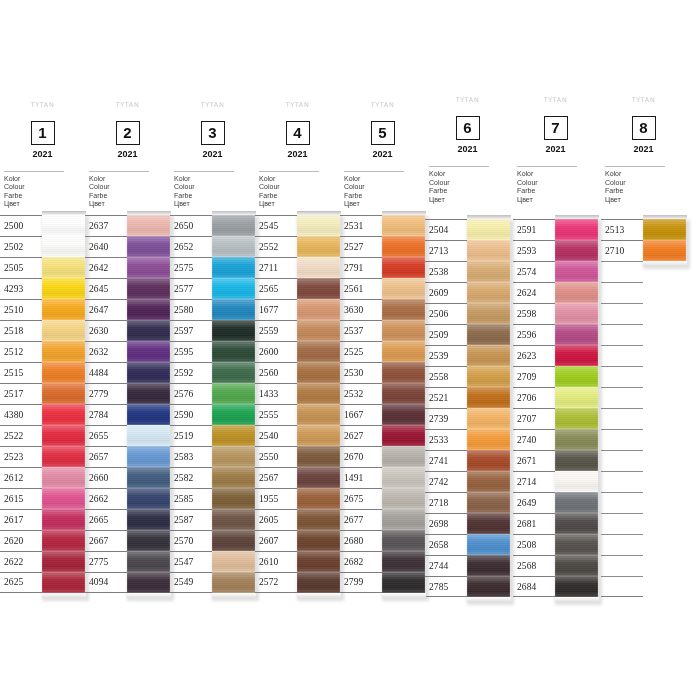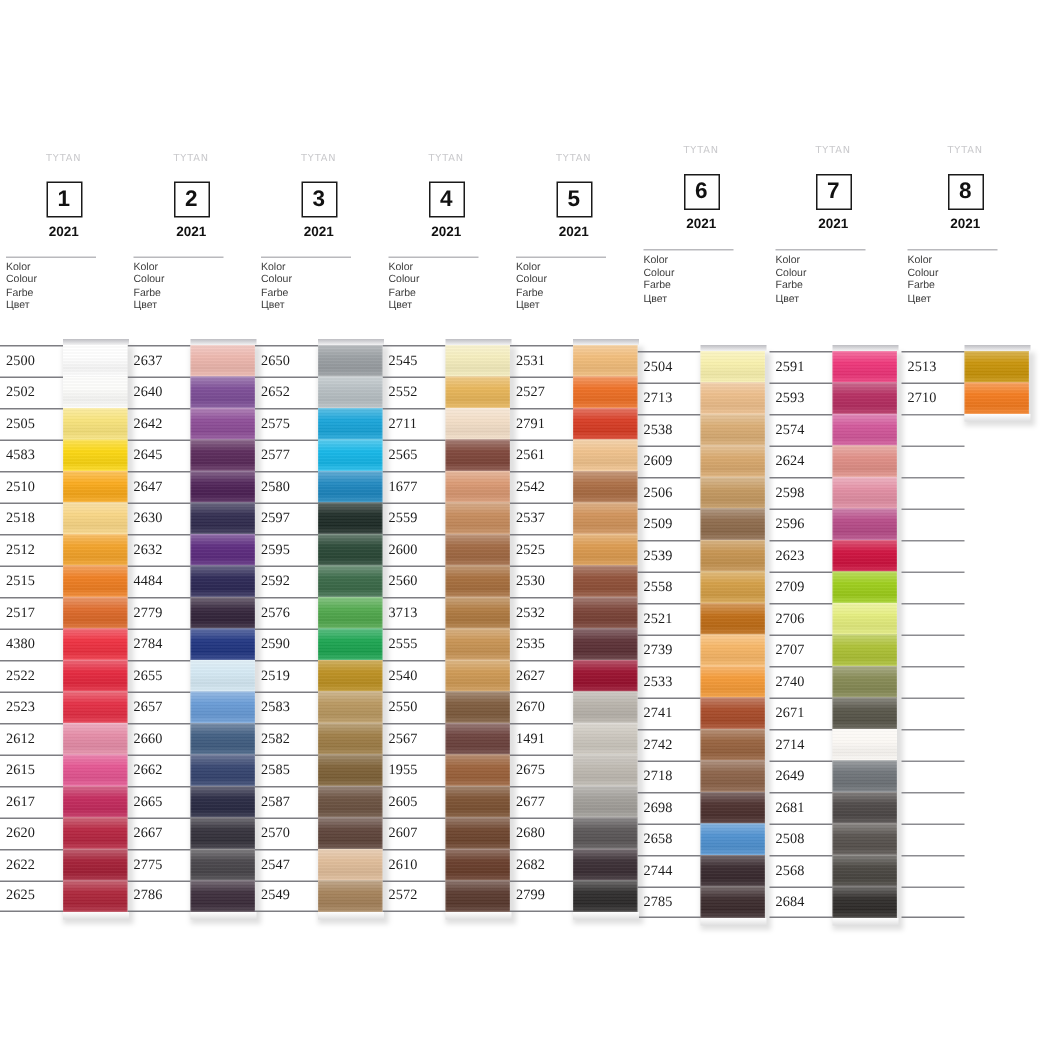--- a/index.html
+++ b/index.html
@@ -98,21 +98,20 @@
     line-height: 8.6px;
     color: #3c3c3c;
     font-family: "Liberation Sans", sans-serif;
   }
   .kolor-block div { white-space: nowrap; }
 
   
   .rows {
     position: relative;
     width: 84px;
-    margin-top: 15px;
   }
   .rows.offset { padding-top: 9px; }
 
   .row {
     position: relative;
     height: 21px;
     width: 85px;
     display: flex;
     align-items: center;
   }
@@ -235,21 +234,21 @@
               <div class="swatch sheen" style="background: rgb(253, 253, 251);"></div>
             </div>
           </div>
           <div class="row">
             <div class="code-cell">2505</div>
             <div class="swatch-cell">
               <div class="swatch sheen" style="background: rgb(247, 226, 122);"></div>
             </div>
           </div>
           <div class="row">
-            <div class="code-cell">4583</div>
+            <div class="code-cell">4293</div>
             <div class="swatch-cell">
               <div class="swatch sheen" style="background: rgb(252, 215, 18);"></div>
             </div>
           </div>
           <div class="row">
             <div class="code-cell">2510</div>
             <div class="swatch-cell">
               <div class="swatch sheen" style="background: rgb(249, 169, 27);"></div>
             </div>
           </div>
@@ -447,21 +446,21 @@
               <div class="swatch sheen" style="background: rgb(51, 48, 58);"></div>
             </div>
           </div>
           <div class="row">
             <div class="code-cell">2775</div>
             <div class="swatch-cell">
               <div class="swatch sheen" style="background: rgb(74, 71, 76);"></div>
             </div>
           </div>
           <div class="row">
-            <div class="code-cell">2786</div>
+            <div class="code-cell">4094</div>
             <div class="swatch-cell">
               <div class="swatch sheen" style="background: rgb(59, 44, 58);"></div>
             </div>
           </div>
         </div>
       </div>
       <div class="column">
         <div class="col-head">
           <div class="brand-mark">TYTAN</div>
           <div class="num-box">
@@ -649,21 +648,21 @@
               <div class="swatch sheen" style="background: rgb(162, 106, 68);"></div>
             </div>
           </div>
           <div class="row">
             <div class="code-cell">2560</div>
             <div class="swatch-cell">
               <div class="swatch sheen" style="background: rgb(168, 112, 63);"></div>
             </div>
           </div>
           <div class="row">
-            <div class="code-cell">3713</div>
+            <div class="code-cell">1433</div>
             <div class="swatch-cell">
               <div class="swatch sheen" style="background: rgb(176, 123, 66);"></div>
             </div>
           </div>
           <div class="row">
             <div class="code-cell">2555</div>
             <div class="swatch-cell">
               <div class="swatch sheen" style="background: rgb(199, 146, 82);"></div>
             </div>
           </div>
@@ -753,21 +752,21 @@
               <div class="swatch sheen" style="background: rgb(214, 58, 34);"></div>
             </div>
           </div>
           <div class="row">
             <div class="code-cell">2561</div>
             <div class="swatch-cell">
               <div class="swatch sheen" style="background: rgb(240, 194, 140);"></div>
             </div>
           </div>
           <div class="row">
-            <div class="code-cell">2542</div>
+            <div class="code-cell">3630</div>
             <div class="swatch-cell">
               <div class="swatch sheen" style="background: rgb(172, 110, 69);"></div>
             </div>
           </div>
           <div class="row">
             <div class="code-cell">2537</div>
             <div class="swatch-cell">
               <div class="swatch sheen" style="background: rgb(207, 145, 88);"></div>
             </div>
           </div>
@@ -783,21 +782,21 @@
               <div class="swatch sheen" style="background: rgb(145, 82, 58);"></div>
             </div>
           </div>
           <div class="row">
             <div class="code-cell">2532</div>
             <div class="swatch-cell">
               <div class="swatch sheen" style="background: rgb(123, 68, 56);"></div>
             </div>
           </div>
           <div class="row">
-            <div class="code-cell">2535</div>
+            <div class="code-cell">1667</div>
             <div class="swatch-cell">
               <div class="swatch sheen" style="background: rgb(91, 48, 53);"></div>
             </div>
           </div>
           <div class="row">
             <div class="code-cell">2627</div>
             <div class="swatch-cell">
               <div class="swatch sheen" style="background: rgb(155, 18, 48);"></div>
             </div>
           </div>

